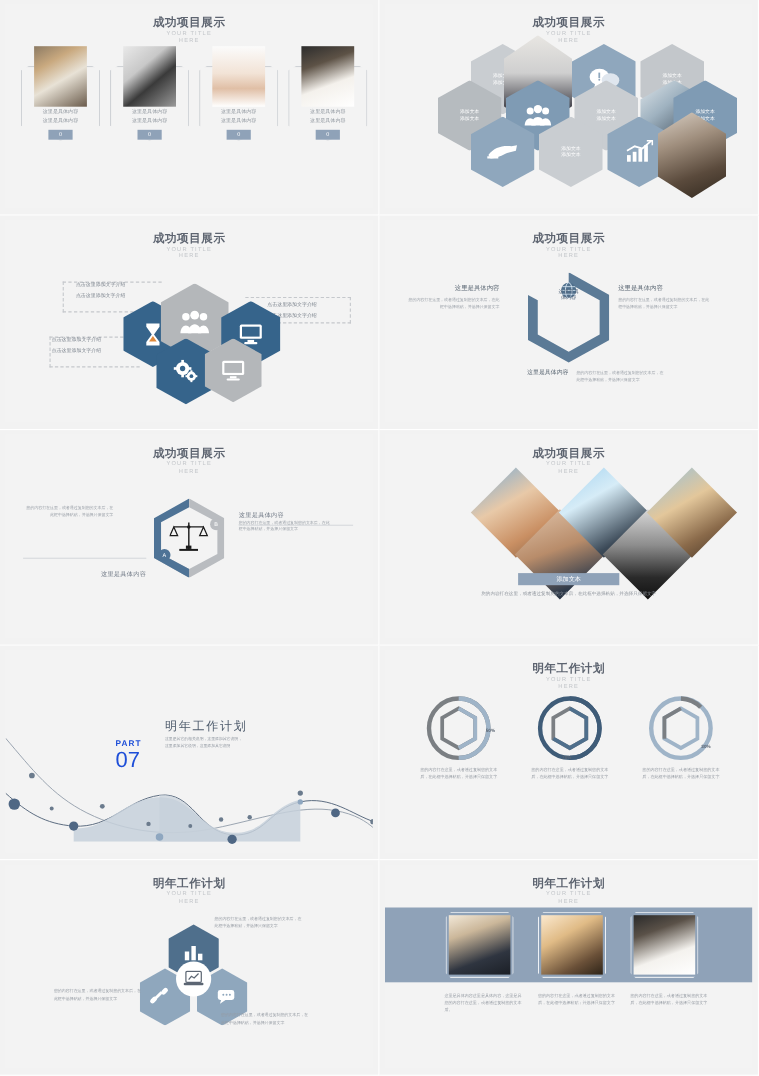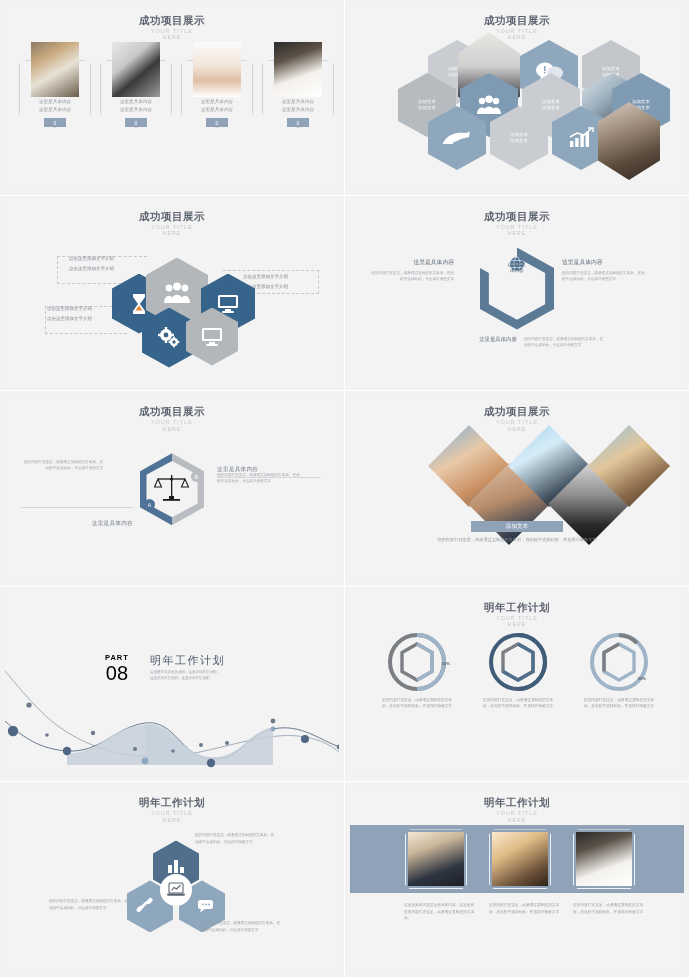--- a/index.html
+++ b/index.html
@@ -128,21 +128,21 @@
     top: 126px; width: 92px; height: 11px;
     background: #8fa2b8; color: #fff; font-size: 5.6px;
     display: flex; align-items: center; justify-content: center;
   }
   .s6-foot {
     position: absolute; left: 0; right: 0; top: 142px;
     text-align: center; font-size: 4.2px; color: #8e949c;
   }
 
   
-  .s7-part { position: absolute; left: 100px; top: 62px; text-align: center; color: #000000; }
+  .s7-part { position: absolute; left: 100px; top: 80px; color: #1d4ed8; }
   .s7-part .p1 { font-size: 7.5px; font-weight: 700; letter-spacing: 1px; }
   .s7-part .p2 { font-size: 20px; font-weight: 300; line-height: 20px; margin-top: 1px; }
   .s7-head { position: absolute; left: 145px; top: 62px; font-size: 11px; color: #4d5a6b; letter-spacing: 1.5px; }
   .s7-desc { position: absolute; left: 145px; top: 78px; width: 95px; font-size: 3.5px; line-height: 6px; color: #9198a1; }
 
   
   .s8-unit { position: absolute; top: 40px; width: 86px; }
   .s8-ring { position: relative; width: 62px; height: 62px; margin: 0 auto; }
   .s8-pct { position: absolute; font-size: 4.2px; color: #5c6673; font-weight: 600; }
   .s8-txt { margin-top: 4px; text-align: center; font-size: 3.7px; line-height: 6.4px; color: #949aa2; padding: 0 6px; }
@@ -496,21 +496,21 @@
 
       <div class="s6-btn">添加文本</div>
       <div class="s6-foot">您的内容打在这里，或者通过复制您的文本后，在此框中选择粘贴，并选择只保留文字</div>
     </div>
   </div>
 
   <div class="slide">
     <div class="slide-inner">
       <div class="s7-part">
         <div class="p1">PART</div>
-        <div class="p2">08</div>
+        <div class="p2">07</div>
       </div>
       <div class="s7-head">明年工作计划</div>
       <div class="s7-desc">
         <div>这里是其它的相关说明，这里添加其它说明，</div>
         <div>这里添加其它说明，这里添加其它说明</div>
       </div>
 
       <svg width="335" height="110" viewBox="0 0 335 110" style="position:absolute;left:0;bottom:0">
         <path d="M0 6 C24 34 42 58 74 74 C110 92 150 96 190 88 C230 80 268 66 300 72 C318 75 328 82 335 88" fill="none" stroke="#9aa4b0" stroke-width="0.9"></path>
         <path d="M0 56 C20 74 36 84 62 86 C96 88 110 62 140 58 C170 54 176 92 206 94 C236 96 240 70 268 64 C296 58 316 76 335 82" fill="none" stroke="#5b6b80" stroke-width="0.9"></path>

